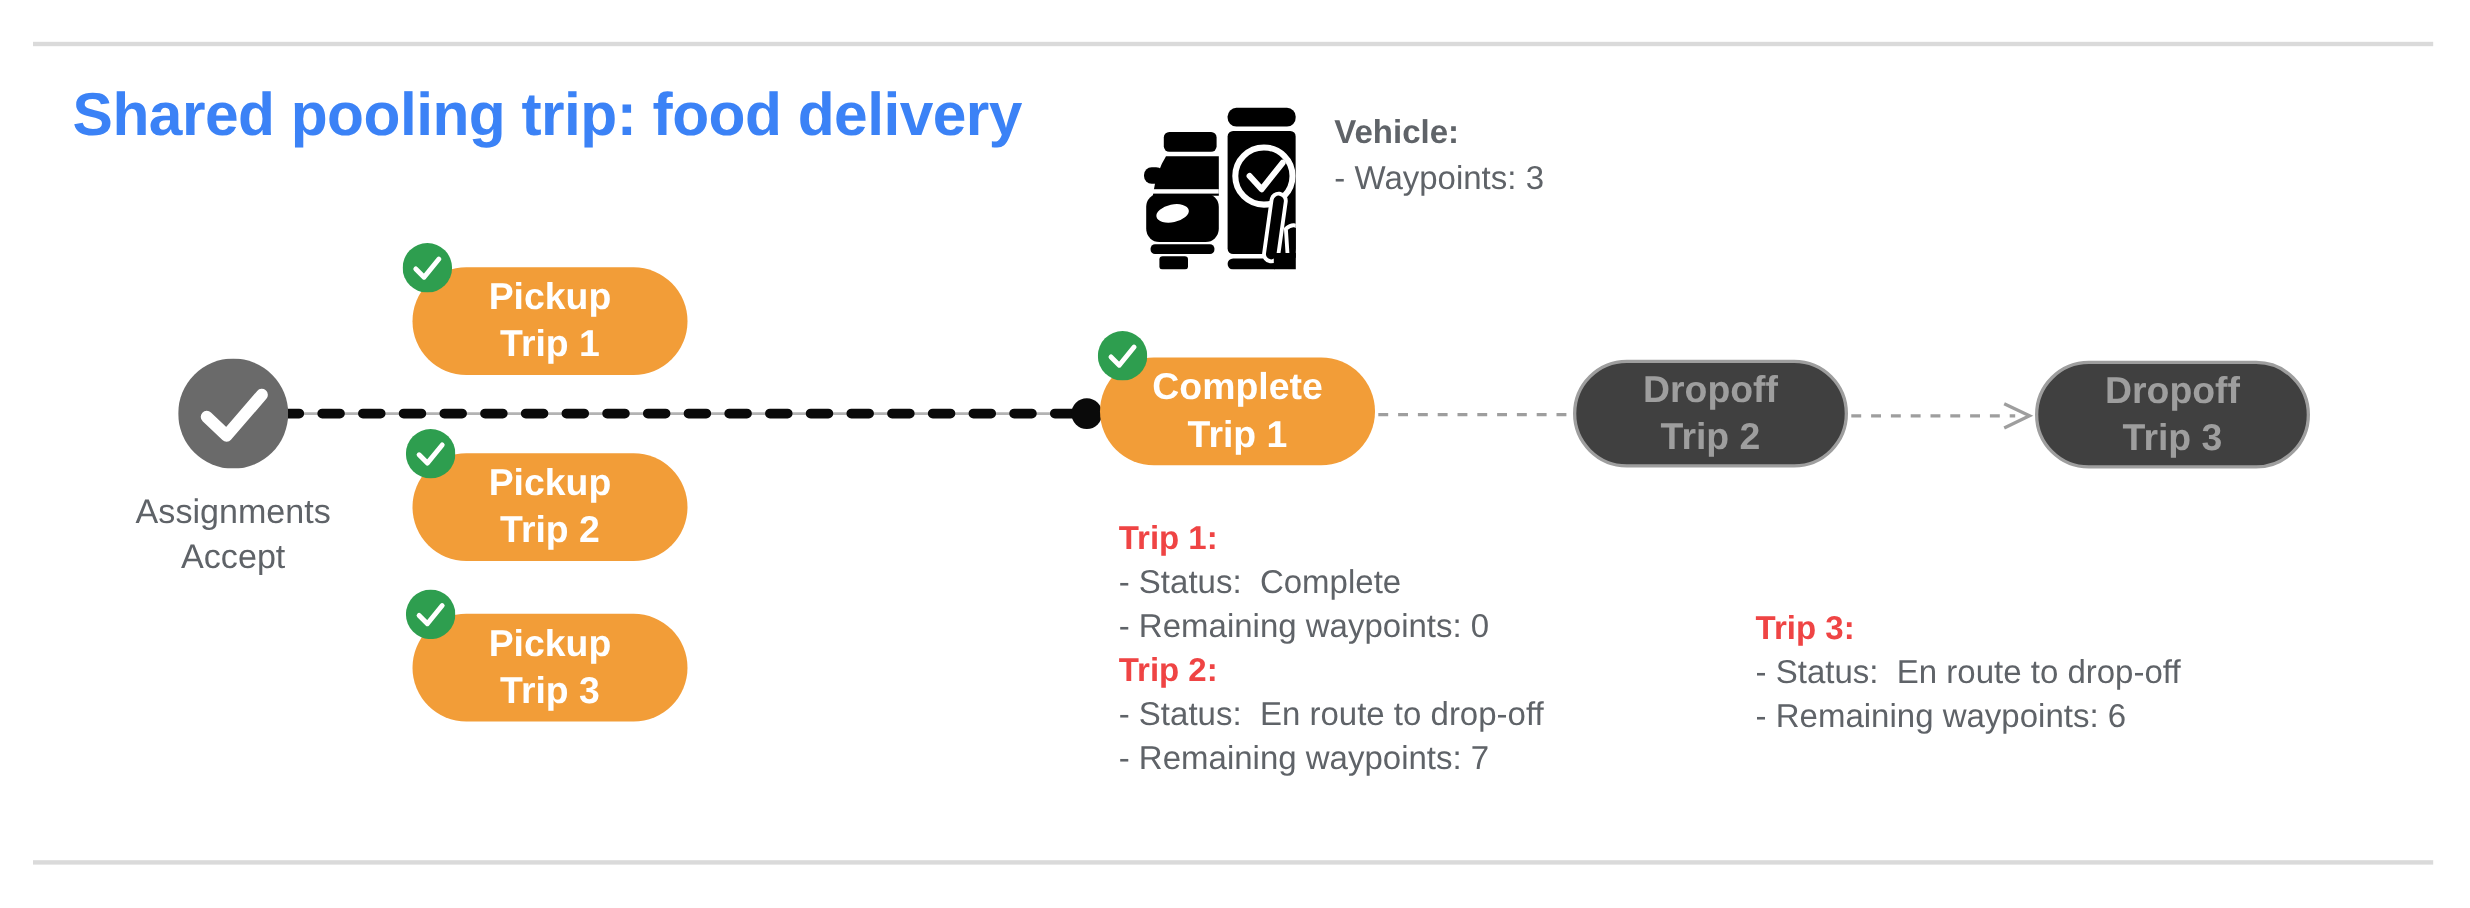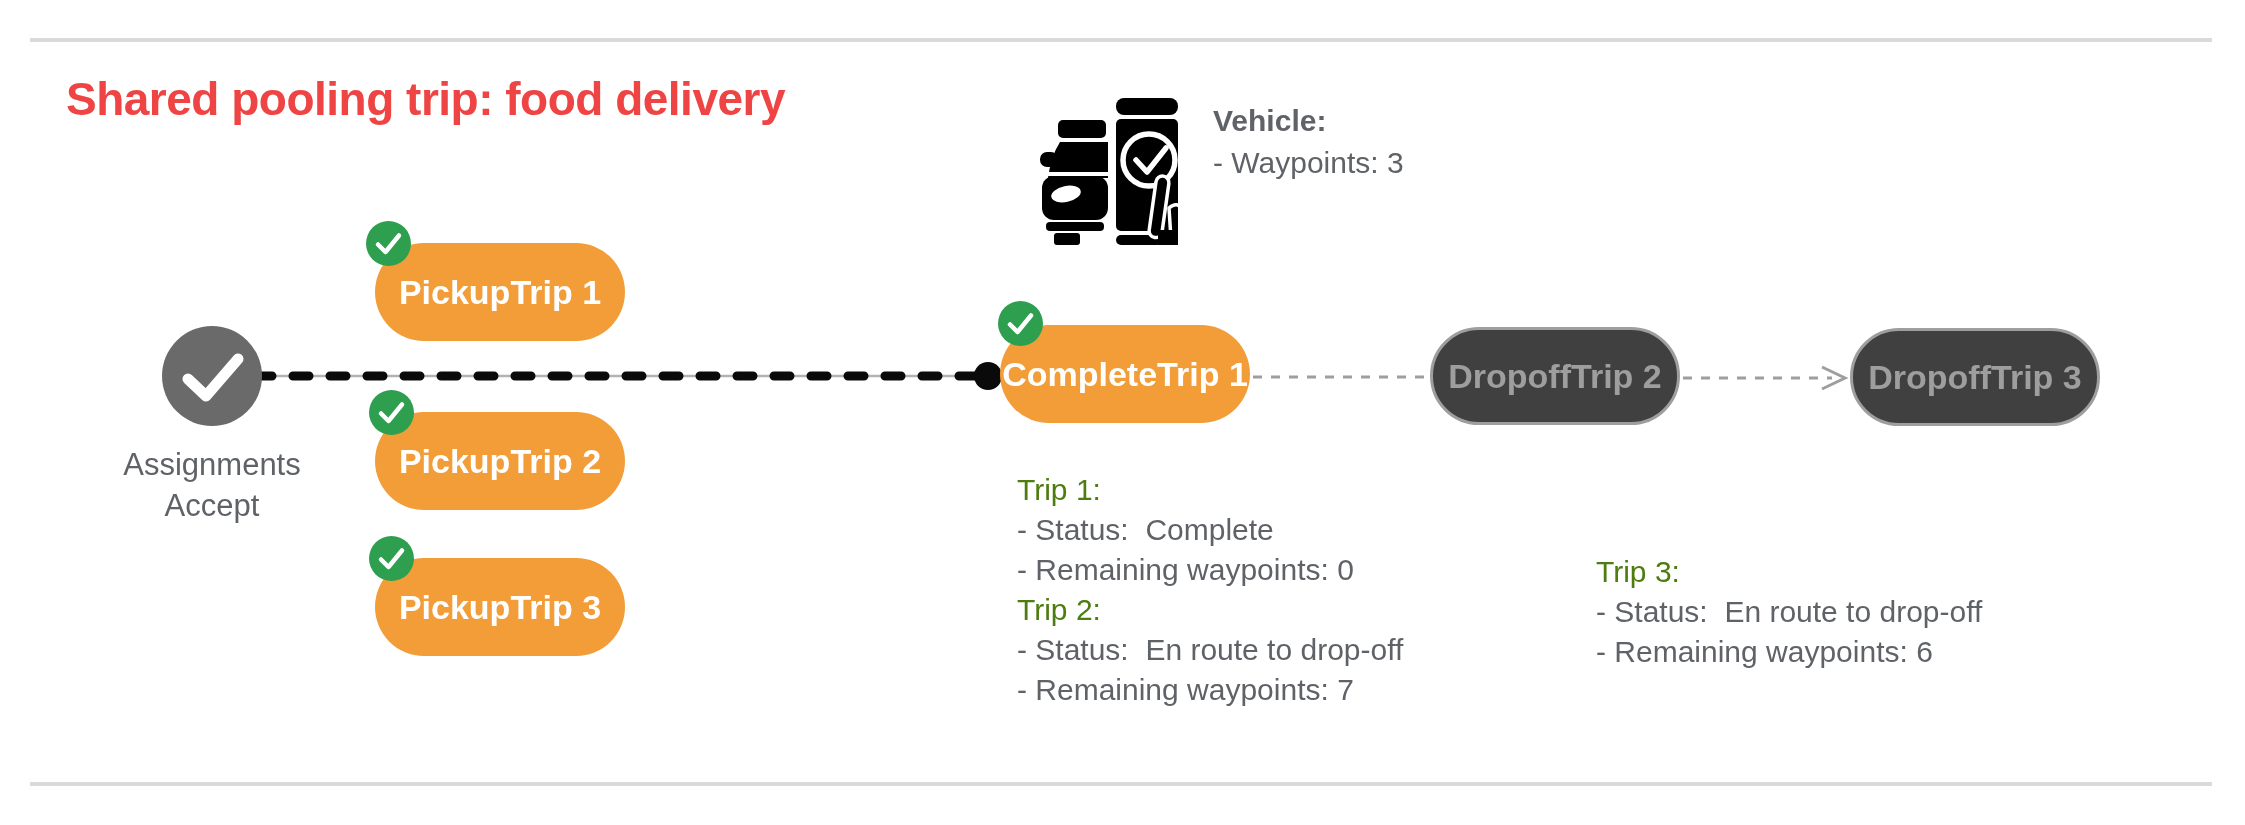--- a/index.html
+++ b/index.html
@@ -13,53 +13,53 @@
     --c-black:#0A0A0A;
   }
   html,body{margin:0;padding:0;background:#fff;}
   body{font-family:"Liberation Sans", sans-serif;}
   #canvas{position:relative;width:2245px;height:825px;background:#fff;overflow:hidden;}
 
   .rule{position:absolute;left:30px;width:2182px;height:4px;background:var(--c-rule-gray);}
   .rule.top{top:38px;}
   .rule.bottom{top:782px;}
 
-  .title{position:absolute;left:66px;top:72px;font-size:46px;font-weight:bold;color:#ef4444;letter-spacing:-0.5px;}
+  .title{position:absolute;left:66px;top:72px;font-size:55px;font-weight:bold;color:#3b82f6;letter-spacing:-0.5px;}
 
   .vehicle-icon{position:absolute;left:1028px;top:90px;width:150px;height:155px;}
   .vehicle-text{position:absolute;left:1213px;top:100px;font-size:30px;line-height:42px;color:var(--c-text-gray);}
   .vehicle-text .hdr{font-weight:bold;}
 
   .svg-layer{position:absolute;left:0;top:0;width:2245px;height:825px;z-index:1;}
 
   .node-circle{position:absolute;left:162px;top:326px;width:100px;height:100px;z-index:2;}
   .node-label{position:absolute;left:62px;top:444px;width:300px;text-align:center;
               font-size:31px;line-height:41px;color:var(--c-text-gray);z-index:2;}
 
-  .pill{position:absolute;width:250px;height:98px;border-radius:49px;display:flex;flex-direction:row;
+  .pill{position:absolute;width:250px;height:98px;border-radius:49px;display:flex;flex-direction:column;
         align-items:center;justify-content:center;z-index:2;
         font-size:34px;font-weight:bold;line-height:43px;text-align:center;}
   .pill.filled{background:var(--c-orange);color:#fff;}
   .pill.outlined{background:#404040;border:3px solid var(--c-outline-gray);color:var(--c-outline-gray);box-sizing:border-box;}
   .pill.pickup1{left:375px;top:243px;}
   .pill.pickup2{left:375px;top:412px;}
   .pill.pickup3{left:375px;top:558px;}
   .pill.complete{left:1000px;top:325px;}
   .pill.dropoff2{left:1430px;top:327px;}
   .pill.dropoff3{left:1850px;top:328px;}
 
   .badge{position:absolute;width:45px;height:45px;z-index:3;}
   .badge.b1{left:366px;top:221px;}
   .badge.b2{left:369px;top:390px;}
   .badge.b3{left:369px;top:536px;}
   .badge.b4{left:998px;top:301px;}
 
   .status-block{position:absolute;font-size:30px;line-height:40px;color:var(--c-text-gray);z-index:2;}
   .status-block .line{white-space:pre;}
-  .status-block .hdr{font-weight:normal;color:#4d7c0f;}
+  .status-block .hdr{font-weight:bold;color:#ef4444;}
   .status-block.left{left:1017px;top:470px;}
   .status-block.right{left:1596px;top:552px;}
 </style>
 </head>
 <body>
 
 <div id="canvas">
 
   <div class="rule top"></div>
   <div class="rule bottom"></div>

